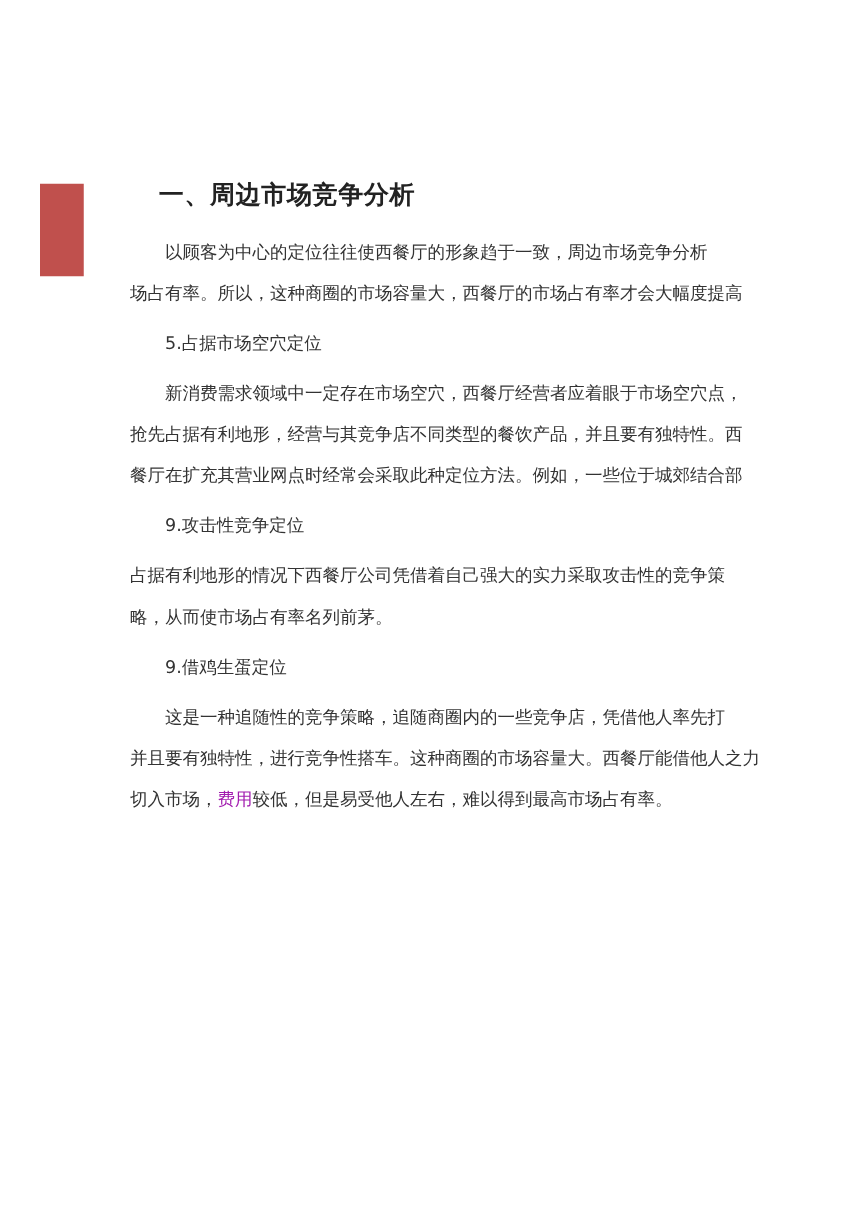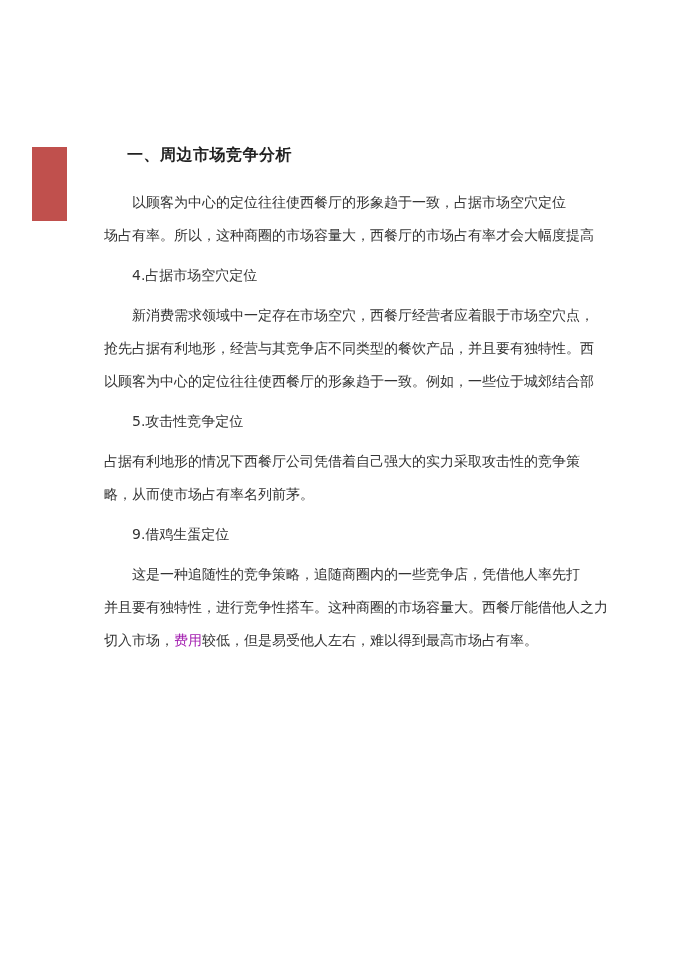--- a/index.html
+++ b/index.html
@@ -6,21 +6,21 @@
   body {
     width: 690px; height: 976px; background: #ffffff; position: relative; overflow: hidden;
     font-family: "DejaVu Sans", "Liberation Sans", sans-serif; color: #333333;
   }
   .accent-bar {
     position: absolute; left: 32px; top: 147px; width: 35px; height: 74px;
     background: #c0504d;
   }
   .heading {
     position: absolute; left: 127px; top: 143px; margin: 0;
-    font-size: 16px; font-weight: bold; color: #222222; letter-spacing: 0.5px;
+    font-size: 20px; font-weight: bold; color: #222222; letter-spacing: 0.5px;
     line-height: 24px; white-space: nowrap;
   }
   .content {
     position: absolute; left: 104px; top: 186px; width: 484px;
     font-size: 14px; line-height: 33px;
   }
   .content p { margin: 0; text-align: justify; text-align-last: left; }
   .indent { text-indent: 28px; }
   .subheading { text-indent: 28px; white-space: nowrap; }
   .muted { color: #a21caf; }
@@ -28,32 +28,32 @@
 </style>
 </head>
 <body>
 
 <div class="accent-bar"></div>
 
 <h1 class="heading">一、周边市场竞争分析</h1>
 
 <div class="content">
   <p class="indent">
-    <span class="line">以顾客为中心的定位往往使西餐厅的形象趋于一致，占据市场空穴定位</span>
+    <span class="line">以顾客为中心的定位往往使西餐厅的形象趋于一致，周边市场竞争分析</span>
     <span class="line" style="margin-left:-28px">场占有率。所以，这种商圈的市场容量大，西餐厅的市场占有率才会大幅度提高</span>
   </p>
 
-  <p class="subheading" style="margin-top:7px">4.占据市场空穴定位</p>
+  <p class="subheading" style="margin-top:7px">5.占据市场空穴定位</p>
   <p class="indent" style="margin-top:7px">
     <span class="line">新消费需求领域中一定存在市场空穴，西餐厅经营者应着眼于市场空穴点，</span>
     <span class="line" style="margin-left:-28px">抢先占据有利地形，经营与其竞争店不同类型的餐饮产品，并且要有独特性。西</span>
-    <span class="line" style="margin-left:-28px">以顾客为中心的定位往往使西餐厅的形象趋于一致。例如，一些位于城郊结合部</span>
+    <span class="line" style="margin-left:-28px">餐厅在扩充其营业网点时经常会采取此种定位方法。例如，一些位于城郊结合部</span>
   </p>
 
-  <p class="subheading" style="margin-top:7px">5.攻击性竞争定位</p>
+  <p class="subheading" style="margin-top:7px">9.攻击性竞争定位</p>
   <p class="indent" style="margin-top:7px">
     <span class="line" style="margin-left:-28px">占据有利地形的情况下西餐厅公司凭借着自己强大的实力采取攻击性的竞争策</span>
     <span class="line" style="margin-left:-28px">略，从而使市场占有率名列前茅。</span>
   </p>
 
   <p class="subheading" style="margin-top:7px">9.借鸡生蛋定位</p>
   <p class="indent" style="margin-top:7px">
     <span class="line">这是一种追随性的竞争策略，追随商圈内的一些竞争店，凭借他人率先打</span>
     <span class="line" style="margin-left:-28px">并且要有独特性，进行竞争性搭车。这种商圈的市场容量大。西餐厅能借他人之力</span>
     <span class="line" style="margin-left:-28px"><span>切入市场，</span><span class="muted">费用</span><span>较低，但是易受他人左右，难以得到最高市场占有率。</span></span>

